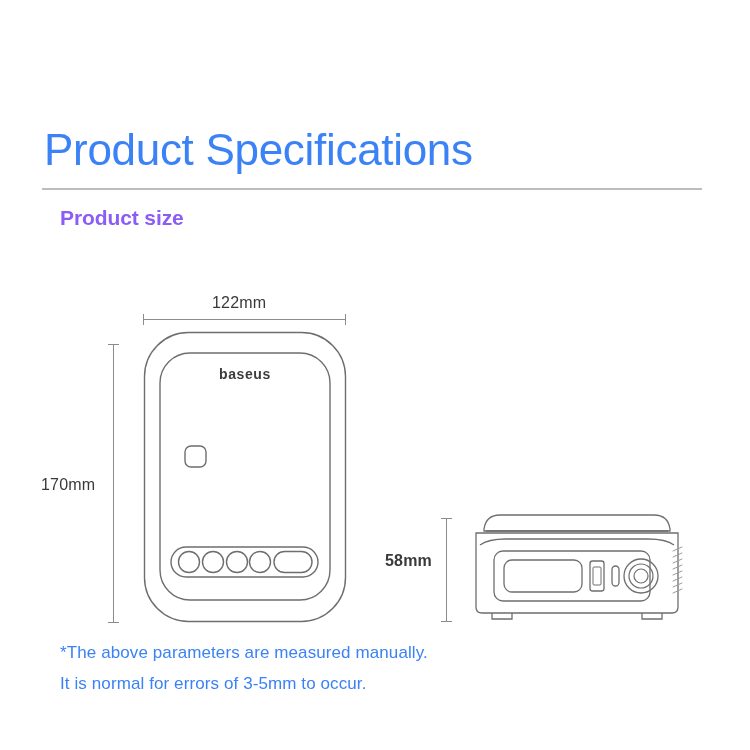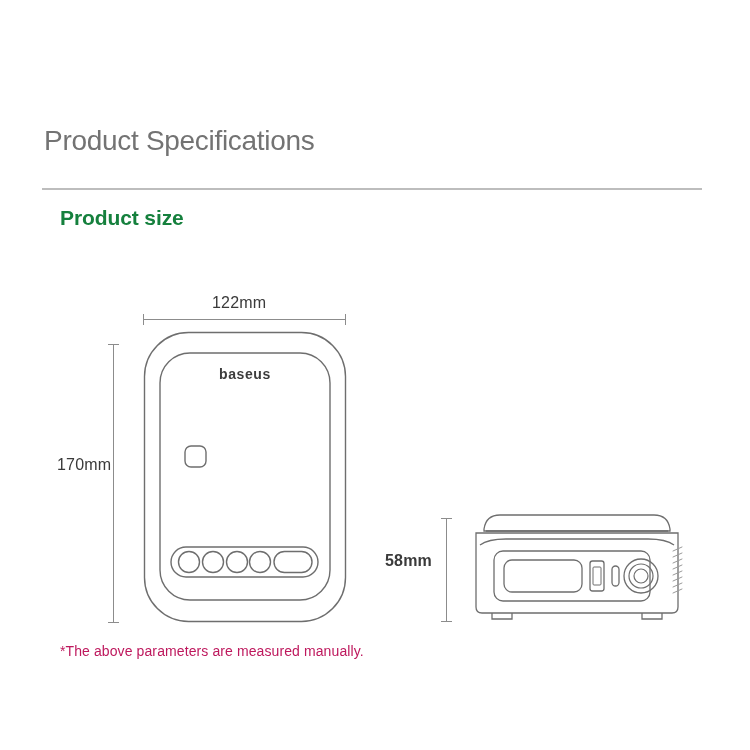--- a/index.html
+++ b/index.html
@@ -17,58 +17,58 @@
     width: 750px;
     height: 750px;
     background: #ffffff;
   }
 
   
   .page-title {
     position: absolute;
     left: 44px;
     top: 126px;
-    font-size: 28px;
+    font-size: 44px;
     font-weight: 400;
     letter-spacing: -0.3px;
-    color: #737373;
+    color: #3b82f6;
     line-height: 1.08;
     white-space: nowrap;
   }
 
   .title-divider {
     position: absolute;
     left: 42px;
     top: 188px;
     width: 660px;
     height: 2px;
     background: #bdbdbd;
   }
 
   .section-subtitle {
     position: absolute;
     left: 60px;
     top: 206px;
     font-size: 21px;
     font-weight: 700;
-    color: #15803d;
+    color: #8b5cf6;
     letter-spacing: -0.1px;
     white-space: nowrap;
   }
 
   
   .dim-label {
     position: absolute;
     font-size: 16px;
     color: #3a3a3a;
     white-space: nowrap;
     letter-spacing: 0.2px;
   }
   .dim-width  { left: 212px; top: 294px; }
-  .dim-height { left: 41px;  top: 456px; margin-left: 16px; }
+  .dim-height { left: 41px;  top: 476px; }
   .dim-depth  { left: 385px; top: 552px; font-weight: bold; }
 
   
   .dim-h-line {
     position: absolute;
     left: 143px;
     top: 319px;
     width: 203px;
     height: 1px;
     background: #8c8c8c;
@@ -110,22 +110,22 @@
     position: absolute;
     display: block;
   }
   .drawing-front { left: 143px; top: 331px; }
   .drawing-side  { left: 466px; top: 507px; }
 
   
   .footnote {
     position: absolute;
     left: 60px;
-    font-size: 14px;
-    color: #be185d;
+    font-size: 17px;
+    color: #3b82f6;
     letter-spacing: 0.1px;
     white-space: nowrap;
   }
   .footnote-1 { top: 643px; }
   .footnote-2 { top: 674px; }
 </style>
 </head>
 <body>
 
 <div id="page">
@@ -205,14 +205,15 @@
       <path d="M207 56 L216 52"></path>
       <path d="M207 62 L216 58"></path>
       <path d="M207 68 L216 64"></path>
       <path d="M207 74 L216 70"></path>
       <path d="M207 80 L216 76"></path>
       <path d="M207 86 L216 82"></path>
     </g>
   </svg>
 
   <p class="footnote footnote-1">*The above parameters are measured manually.</p>
+  <p class="footnote footnote-2">It is normal for errors of 3-5mm to occur.</p>
 
 </div>
 
 </body></html>

